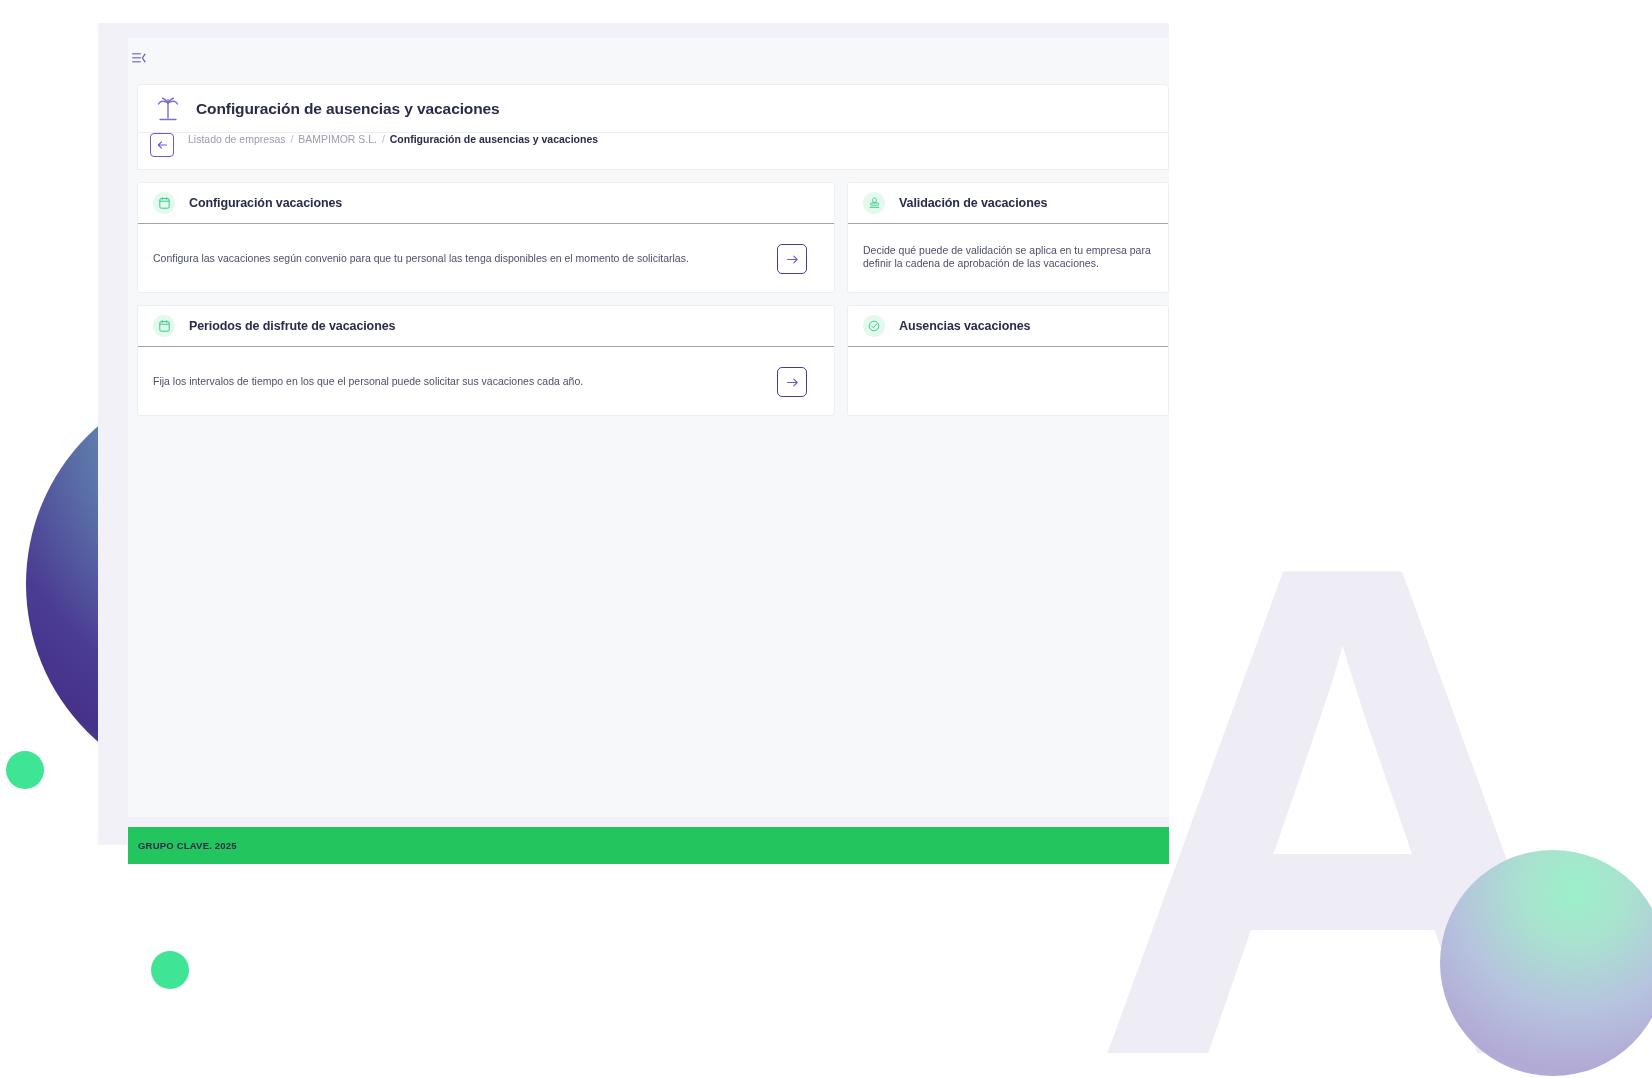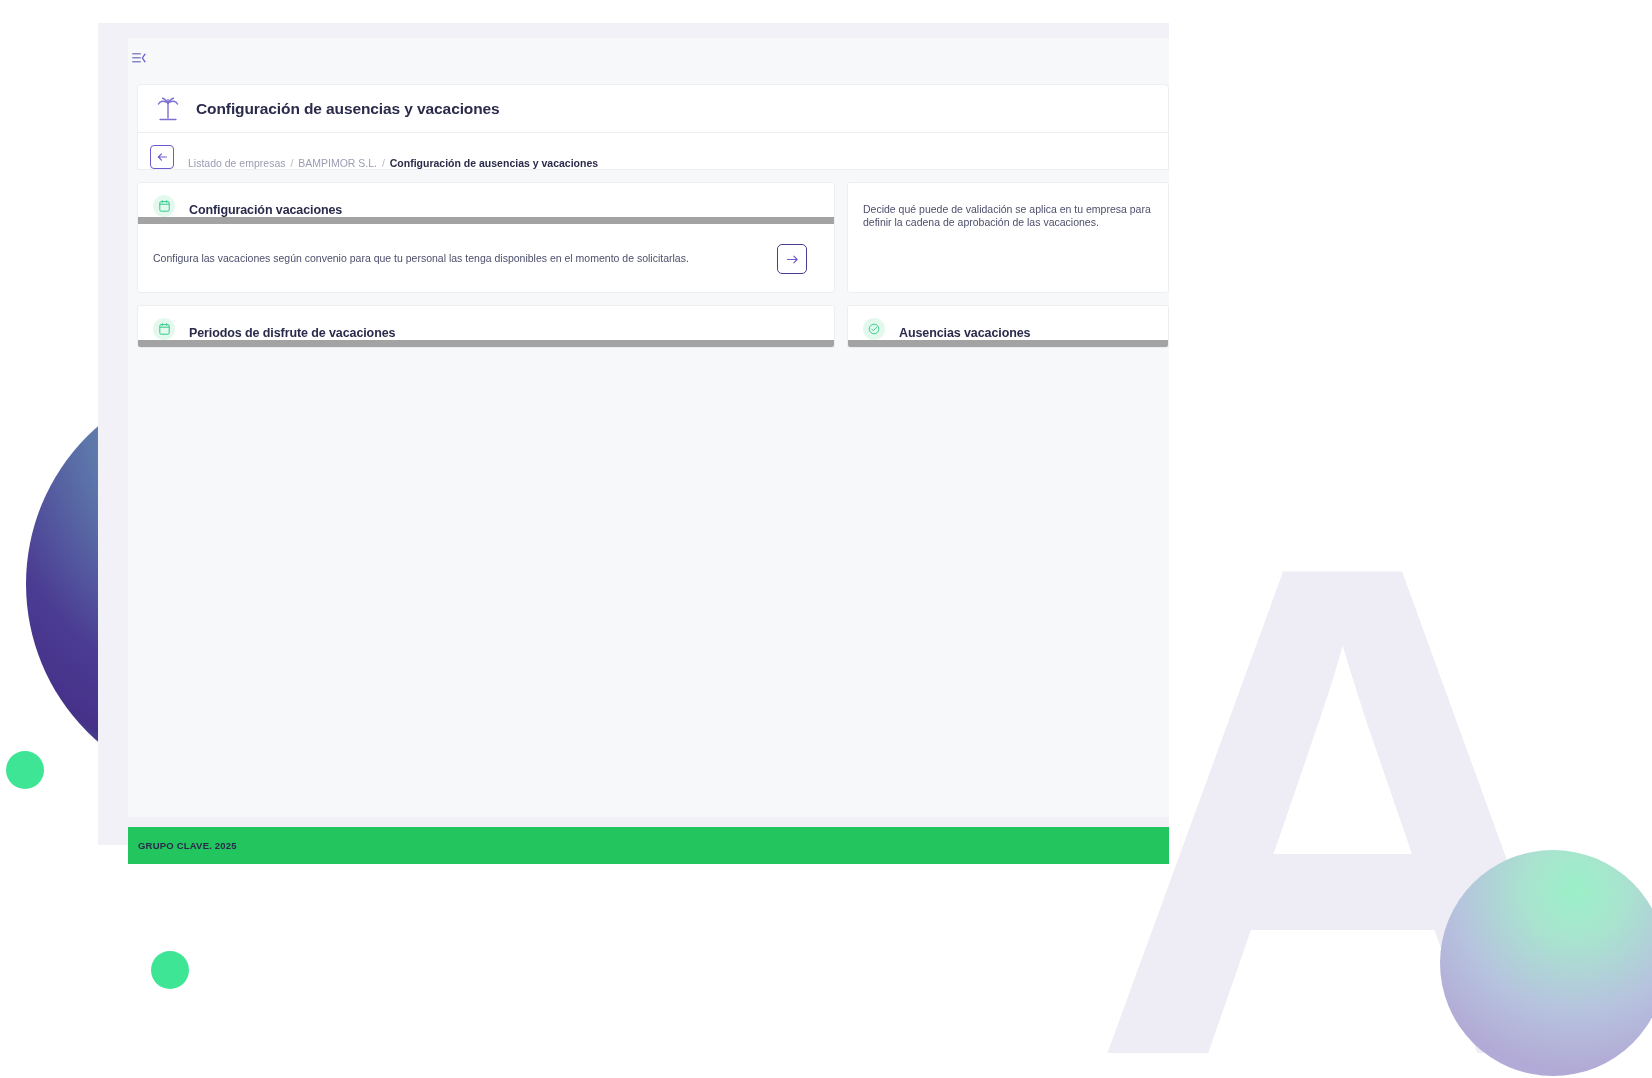--- a/index.html
+++ b/index.html
@@ -73,21 +73,21 @@
     margin-left: 13px;
     font-size: 15.5px; font-weight: 700; color: #2a2b4b; letter-spacing: -0.1px;
   }
 
   
   .crumbbar {
     position: absolute; left: 137px; top: 133px;
     width: 1032px; height: 37px;
     background: #ffffff;
     border: 1px solid #eceef2; border-top: none;
-    display: flex; align-items: flex-end; padding-left: 12px;
+    display: flex; align-items: flex-start; padding-left: 12px;
   }
   .back-btn {
     width: 24px; height: 24px; border: 1px solid #6a5acd;
     border-radius: 4px; background: #fff;
     display: flex; align-items: center; justify-content: center;
     cursor: pointer; flex: 0 0 24px;
   }
   .crumbs { margin-left: 14px; font-size: 10.5px; color: #9b9cb3; white-space: nowrap; }
   .crumbs .sep { color: #b9bac9; margin: 0 2px; }
   .crumbs .current { color: #2a2b4b; font-weight: 700; }
@@ -98,22 +98,22 @@
     width: 1032px;
   }
   .row { display: flex; gap: 12px; margin-bottom: 12px; }
   .card {
     width: 698px; background: #ffffff;
     border: 1px solid #eceef2; border-radius: 3px;
     overflow: hidden;
   }
   .card.narrow { width: 322px; }
   .card-head {
-    height: 41px; display: flex; align-items: flex-end;
-    padding-left: 15px; border-bottom: 7px solid #a3a3a3;
+    height: 41px; display: flex; align-items: center;
+    padding-left: 15px; border-bottom: 1px solid #a3a3a3;
     background: #ffffff;
   }
   .chip {
     width: 22px; height: 22px; border-radius: 50%;
     background: #e4f9ee;
     display: flex; align-items: center; justify-content: center;
     flex: 0 0 22px;
   }
   .card-title {
     margin-left: 14px; font-size: 12.5px; font-weight: 700;
@@ -221,40 +221,58 @@
           <div class="card-desc">Configura las vacaciones según convenio para que tu personal las tenga disponibles en el momento de solicitarlas.</div>
           <div class="go-btn">
             <svg width="13" height="11" viewBox="0 0 13 11" fill="none" aria-hidden="true">
               <path d="M1.5 5.5 H11 M7.8 2.2 L11.2 5.5 L7.8 8.8" stroke="#6a5acd" stroke-width="1.1" fill="none" stroke-linecap="round" stroke-linejoin="round"></path>
             </svg>
           </div>
         </div>
       </div>
 
       <div class="card narrow">
+        <div class="card-head">
+          <span class="chip">
+            <svg width="11" height="12" viewBox="0 0 11 12" fill="none" aria-hidden="true">
+              <path d="M5.5 1 C4.2 1 3.4 2 3.6 3.2 L4 5.6 H7 L7.4 3.2 C7.6 2 6.8 1 5.5 1 Z" stroke="#34c98a" stroke-width="0.9" fill="none"></path>
+              <rect x="1.5" y="6" width="8" height="2.2" rx="0.8" stroke="#34c98a" stroke-width="0.9"></rect>
+              <path d="M1.2 10.3 H9.8" stroke="#34c98a" stroke-width="1.1" stroke-linecap="round"></path>
+            </svg>
+          </span>
+          <div class="card-title">Validación de vacaciones</div>
+        </div>
         <div class="card-body">
           <div class="card-desc">Decide qué puede de validación se aplica en tu empresa para definir la cadena de aprobación de las vacaciones.</div>
         </div>
       </div>
 
     </div>
 
     <div class="row">
 
       <div class="card">
         <div class="card-head">
           <span class="chip">
             <svg width="11" height="12" viewBox="0 0 11 12" fill="none" aria-hidden="true">
               <rect x="0.8" y="1.6" width="9.4" height="9.6" rx="1.4" stroke="#34c98a" stroke-width="1"></rect>
               <path d="M0.8 4.2 H10.2" stroke="#34c98a" stroke-width="1"></path>
               <path d="M3.3 0.7 V2.4 M7.7 0.7 V2.4" stroke="#34c98a" stroke-width="1" stroke-linecap="round"></path>
             </svg>
           </span>
           <div class="card-title">Periodos de disfrute de vacaciones</div>
         </div>
+        <div class="card-body">
+          <div class="card-desc">Fija los intervalos de tiempo en los que el personal puede solicitar sus vacaciones cada año.</div>
+          <div class="go-btn">
+            <svg width="13" height="11" viewBox="0 0 13 11" fill="none" aria-hidden="true">
+              <path d="M1.5 5.5 H11 M7.8 2.2 L11.2 5.5 L7.8 8.8" stroke="#6a5acd" stroke-width="1.1" fill="none" stroke-linecap="round" stroke-linejoin="round"></path>
+            </svg>
+          </div>
+        </div>
       </div>
 
       <div class="card narrow">
         <div class="card-head">
           <span class="chip">
             <svg width="12" height="12" viewBox="0 0 12 12" fill="none" aria-hidden="true">
               <circle cx="6" cy="6" r="4.8" stroke="#34c98a" stroke-width="0.95"></circle>
               <path d="M3.7 6.1 L5.3 7.7 L8.4 4.4" stroke="#34c98a" stroke-width="0.95" fill="none" stroke-linecap="round" stroke-linejoin="round"></path>
             </svg>
           </span>

